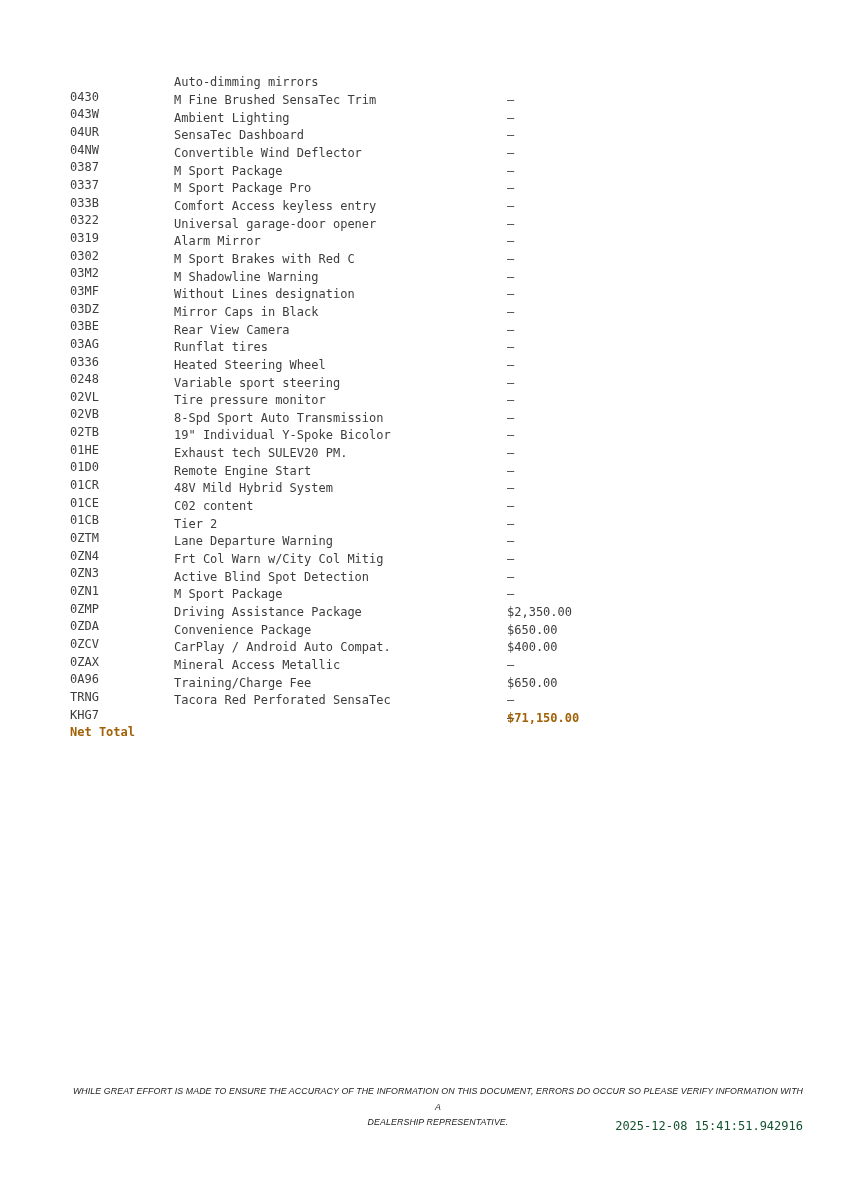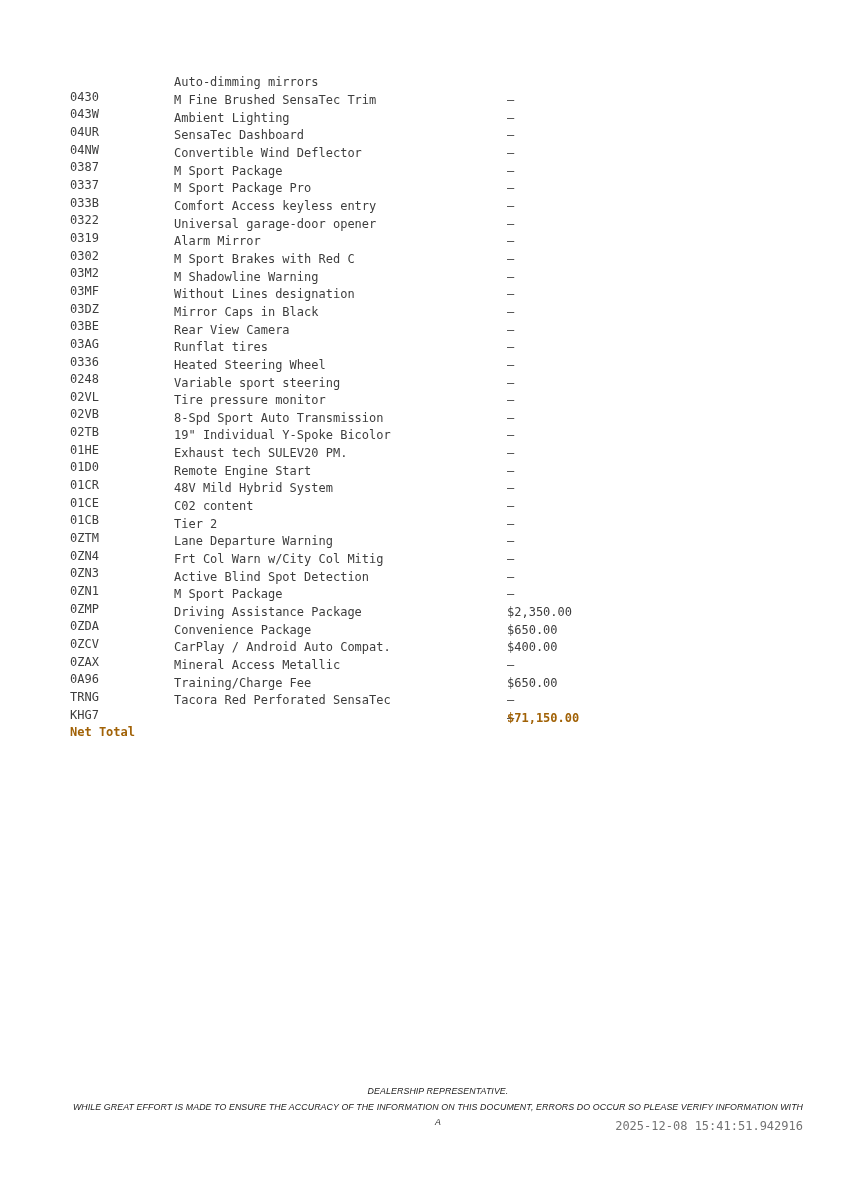--- a/index.html
+++ b/index.html
@@ -41,21 +41,21 @@
     line-height: 15.5px;
     color: #222222;
     letter-spacing: 0.1px;
   }
   .timestamp {
     position: absolute;
     top: 1119px;
     right: 45px;
     font-family: "DejaVu Sans Mono", monospace;
     font-size: 12px;
-    color: #737373;
+    color: #14532d;
     white-space: pre;
   }
 </style>
 </head>
 <body>
 
 <div class="page">
 
   <div class="options-list">
 
@@ -277,19 +277,19 @@
     <span class="cell-price">—</span>
   </div>
 
 <div class="row net-total-row">
       <span class="cell-code">Net Total</span>
       <span class="cell-price">$71,150.00</span>
     </div>
   </div>
 
   <div class="disclaimer">
+    <div>WHILE GREAT EFFORT IS MADE TO ENSURE THE ACCURACY OF THE INFORMATION ON THIS DOCUMENT, ERRORS DO OCCUR SO PLEASE VERIFY INFORMATION WITH A</div>
     <div>DEALERSHIP REPRESENTATIVE.</div>
-    <div>WHILE GREAT EFFORT IS MADE TO ENSURE THE ACCURACY OF THE INFORMATION ON THIS DOCUMENT, ERRORS DO OCCUR SO PLEASE VERIFY INFORMATION WITH A</div>
   </div>
 
   <div class="timestamp">2025-12-08 15:41:51.942916</div>
 
 </div>
 
 </body></html>

